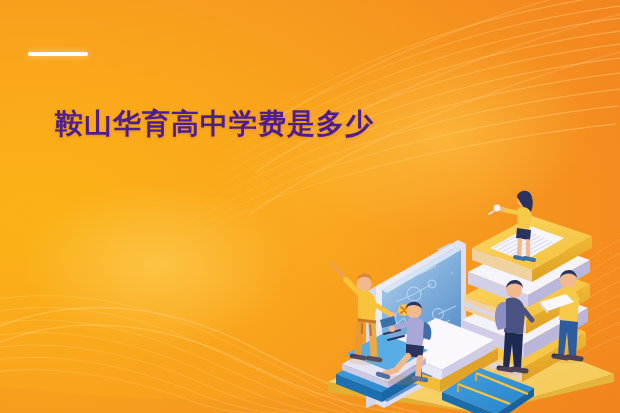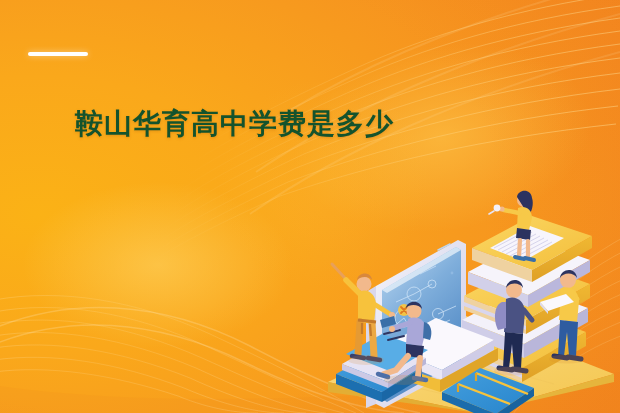--- a/index.html
+++ b/index.html
@@ -58,29 +58,28 @@
     width: 60px;
     height: 4px;
     background: #FFFFFF;
     border-radius: 2px;
     box-shadow: 0 0 6px rgba(255,255,255,0.45);
   }
   .headline {
     position: absolute;
     left: 55px;
     top: 106px;
-    color: #14532d;
+    color: #4c1d95;
     font-size: 28px;
     line-height: 36px;
     font-weight: 700;
     letter-spacing: 1px;
     white-space: nowrap;
     text-shadow: 0 1px 3px rgba(173,83,6,0.30);
     font-family: "Liberation Sans", "DejaVu Sans", sans-serif;
-    margin-left: 20px;
   }
 
   
   .illus {
     position: absolute;
     left: 318px;
     top: 168px;
     width: 302px;
     height: 245px;
   }

